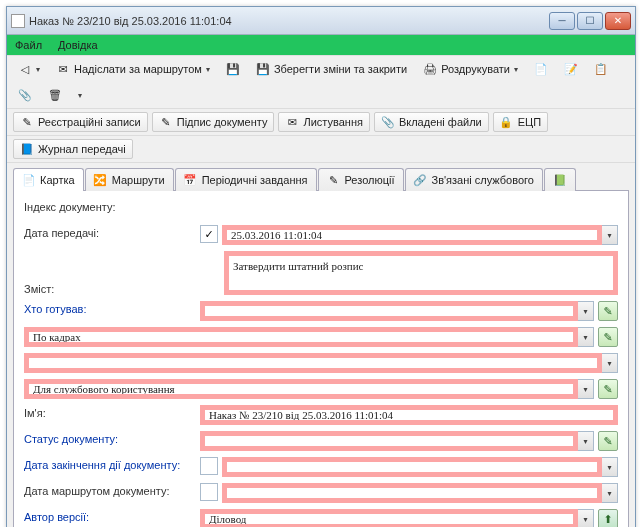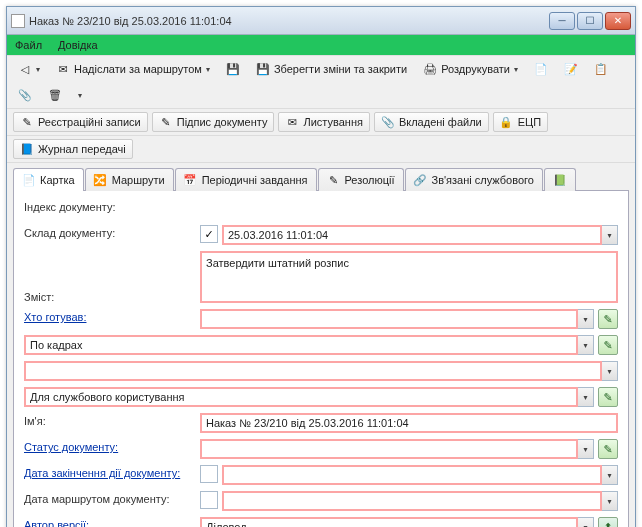--- a/index.html
+++ b/index.html
@@ -19,24 +19,24 @@
   .ico { width:14px; height:14px; display:inline-flex; align-items:center; justify-content:center; font-size:11px; }
   .toolbar2 { padding:3px 6px; background:#f0f0f0; border-bottom:1px solid #dcdcdc; display:flex; align-items:center; gap:4px; flex-wrap:wrap; }
   .t2btn { display:flex; align-items:center; gap:4px; padding:2px 6px; border:1px solid #ccc; background:linear-gradient(180deg,#fdfdfd,#ececec); cursor:pointer; color:#222; border-radius:2px; }
   .tabs { display:flex; padding:4px 6px 0 6px; background:#f0f0f0; gap:1px; }
   .tab { display:flex; align-items:center; gap:4px; padding:4px 8px; border:1px solid #aab; border-bottom:none; background:linear-gradient(180deg,#f6f6f6,#ececec); color:#222; cursor:pointer; border-radius:3px 3px 0 0; position:relative; top:1px; }
   .tab.active { background:#fff; font-weight:normal; z-index:2; }
   .card { background:#fff; border:1px solid #aab; margin:0 6px 6px 6px; padding:8px 10px 12px 10px; }
   .row { display:flex; margin-bottom:6px; min-height:20px; }
   .row.tall { align-items:flex-end; }
   .label { width:176px; color:#333; padding-top:2px; }
-  .label.link { color:#0033aa; text-decoration:underline; cursor:pointer; }
+  .label.link { color:#0033aa; cursor:pointer; }
   .field { flex:1; display:flex; align-items:stretch; gap:4px; }
-  .input, .select, .textarea { flex:1; border:2px solid #fca5a5; background:#fff; padding:2px 4px; color:#222; height:20px; }
-  .textarea { height:52px; resize:none; padding:4px; }
+  .input, .select, .textarea { flex:1; border:5px solid #fca5a5; background:#fff; padding:2px 4px; color:#222; height:20px;font-family:Liberation Serif, serif; }
+  .textarea { height:44px; resize:none; padding:4px;margin-left:24px; }
   .readonly { border:none; background:transparent; height:auto; padding:2px 0; }
   .dropbtn { width:16px; border:1px solid #abc; border-left:none; background:linear-gradient(180deg,#f6f6f6,#e0e0e0); display:flex; align-items:center; justify-content:center; cursor:pointer; font-size:8px; color:#444; }
   .editbtn { width:20px; height:20px; border:1px solid #8a8; background:linear-gradient(180deg,#eafbe4,#c8e8b8); display:flex; align-items:center; justify-content:center; cursor:pointer; border-radius:2px; color:#2a6a2a; }
   .editbtn.up { background:linear-gradient(180deg,#e4f4ea,#c0e4c8); }
   .chkcell { width:18px; height:18px; border:1px solid #abc; display:flex; align-items:center; justify-content:center; background:#fff; }
   .combo { flex:1; display:flex; }
 </style>
 </head>
 <body>
 
@@ -154,21 +154,21 @@
       </div>
   </div>
 
   <div class="card">
 
     <div class="row">
       <div class="label">Індекс документу:</div>
     </div>
 
     <div class="row">
-      <div class="label">Склад документу:</div>
+      <div class="label">Дата передачі:</div>
       <div class="field">
         <div class="chkcell">✓</div>
         <div class="combo">
             <input class="input" value="25.03.2016 11:01:04" style="">
             <div class="dropbtn">▾</div>
           </div>
       </div>
     </div>
 
     <div class="row tall">

